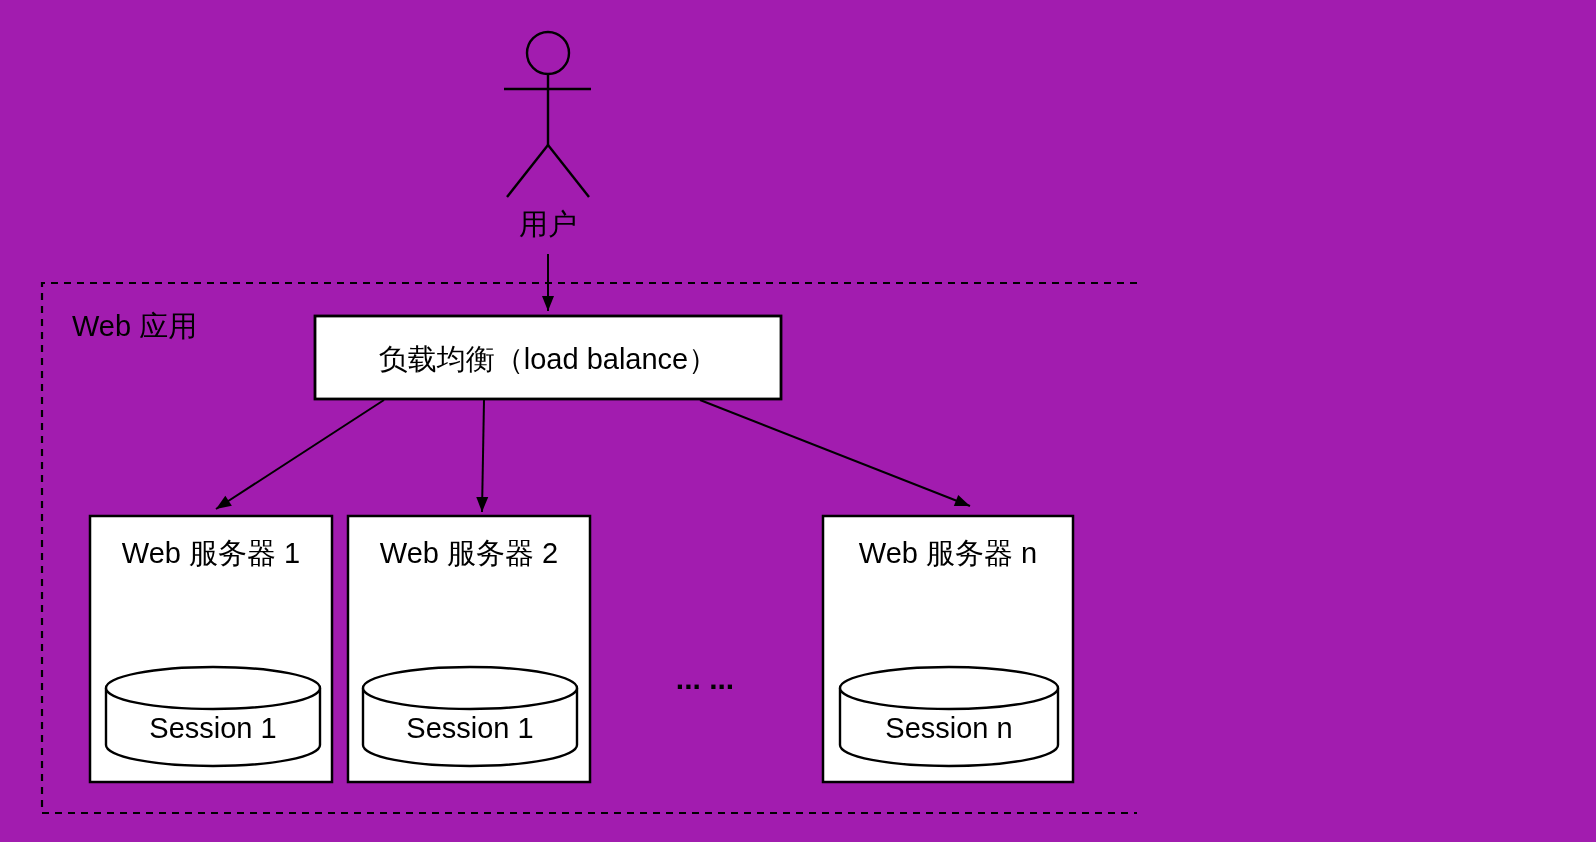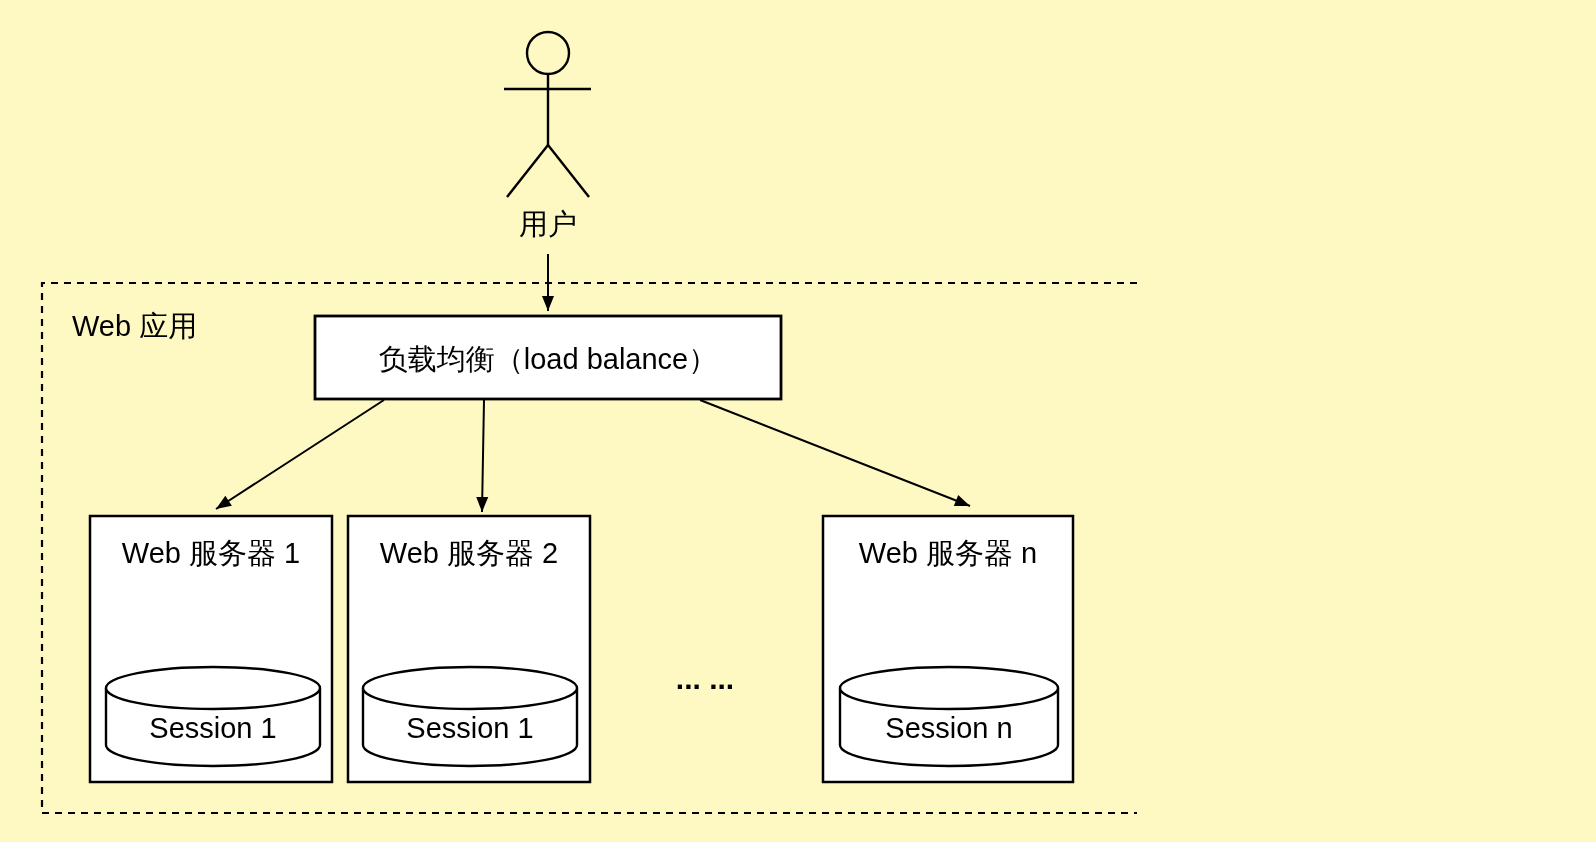--- a/index.html
+++ b/index.html
@@ -8,21 +8,21 @@
     background: #ffffff;
     width: 1596px;
     height: 842px;
     overflow: hidden;
     font-family: "Liberation Sans", "DejaVu Sans", sans-serif;
   }
   .canvas {
     position: relative;
     width: 1596px;
     height: 842px;
-    background: #fef9c3;
+    background: #a21caf;
   }
   svg { display: block; }
   .stroke {
     stroke: #000000;
     fill: none;
   }
   .shape-fill {
     fill: #ffffff;
     stroke: #000000;
   }

